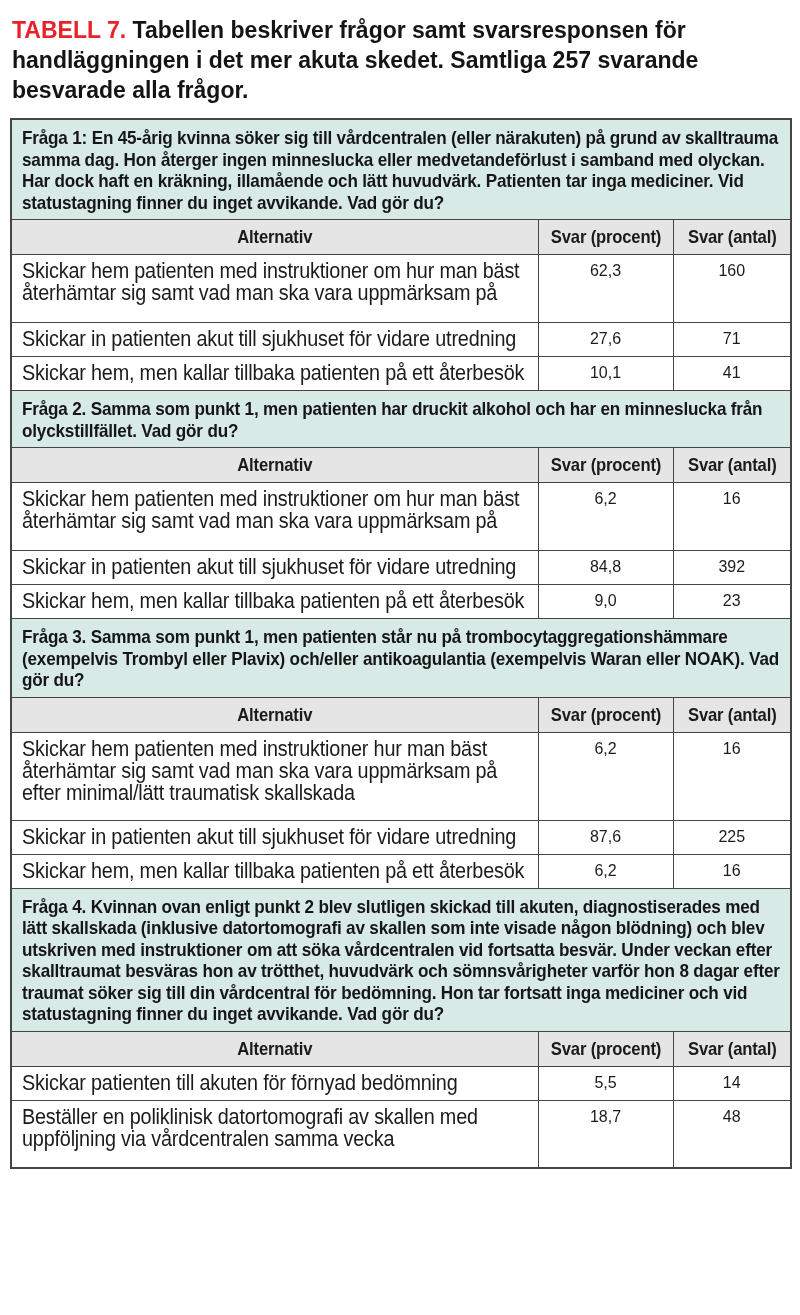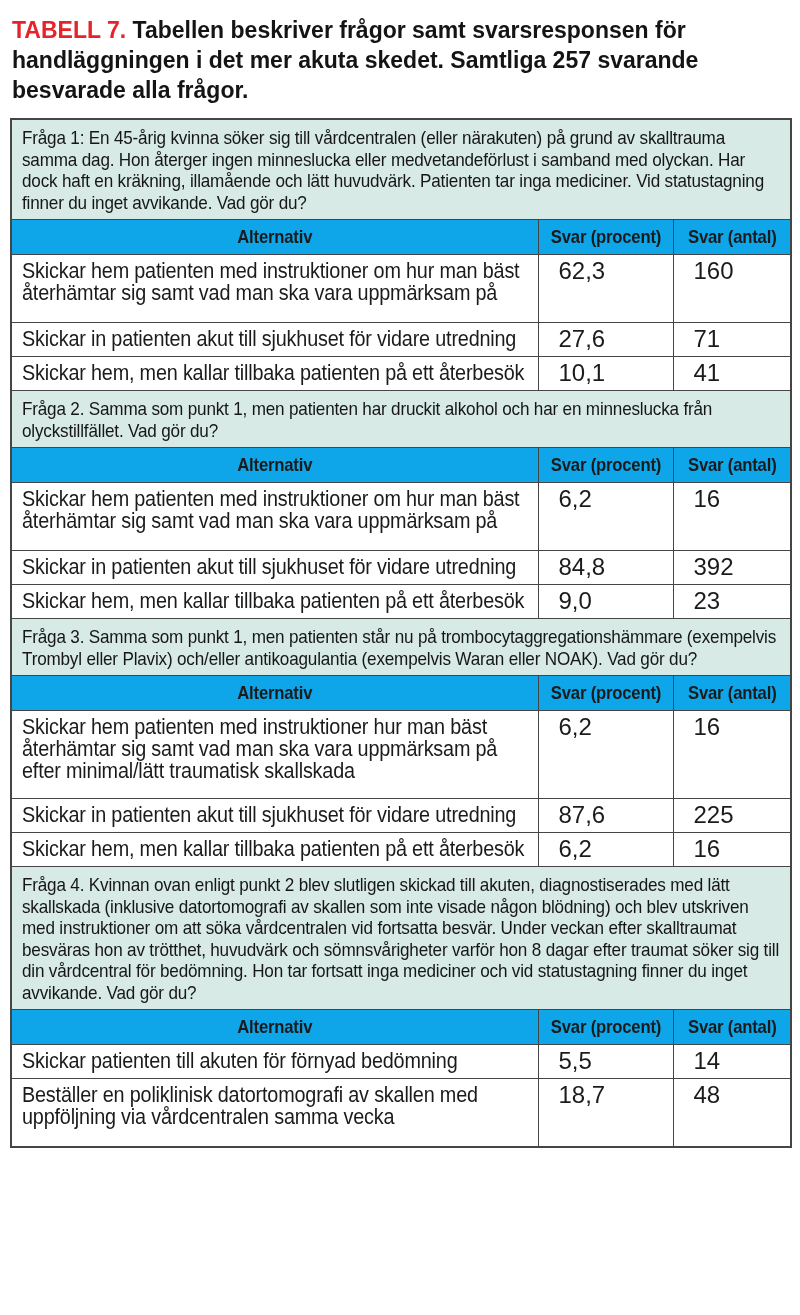--- a/index.html
+++ b/index.html
@@ -41,48 +41,48 @@
   col.c-pct { width: 135px; }
   col.c-cnt { width: 118px; }
 
   td, th {
     border: 1.5px solid #454545;
     vertical-align: top;
   }
 
   td.qcell {
     background: #d7eae6;
-    font-weight: normal;
+    font-weight: bold;
     font-size: 19px;
     line-height: 21.5px;
     padding: 7px 10px 6px 10px;
     color: #161616;
   }
 
   tr.head th {
-    background: #0ea5e9;
+    background: #e5e5e5;
     font-weight: bold;
     font-size: 18.5px;
     line-height: 21px;
     text-align: center;
     padding: 6px 4px;
     height: 35px;
   }
 
   td.alt {
     font-size: 22px;
     line-height: 22px;
     text-align: left;
     padding: 5px 10px 5px 10px;
   }
   td.num {
-    font-size: 24px;
+    font-size: 16px;
     line-height: 22px;
-    text-align: left;
-    padding: 5px 20px;
+    text-align: center;
+    padding: 5px 4px;
   }
 
   tr.h34 td { height: 34px; margin-top: 40px; }
   tr.h68 td { height: 68px; }
   tr.h88 td { height: 88px; margin-top: 17px; }
 </style>
 </head>
 <body>
 
 <div class="page">

